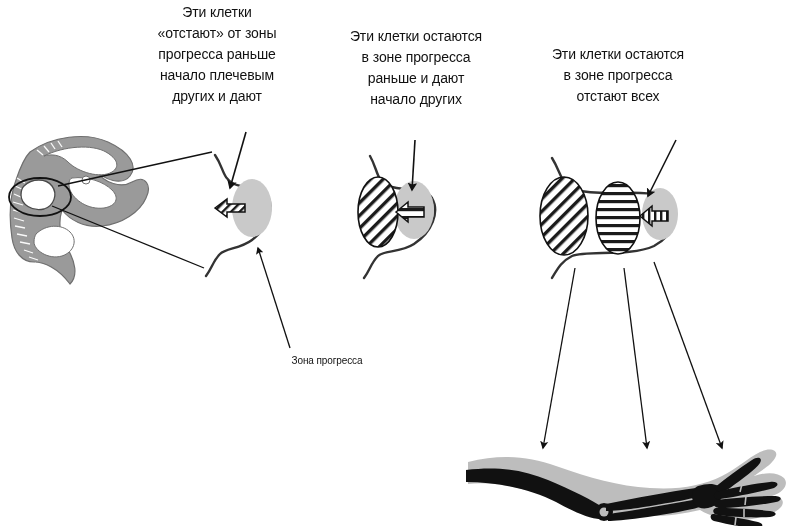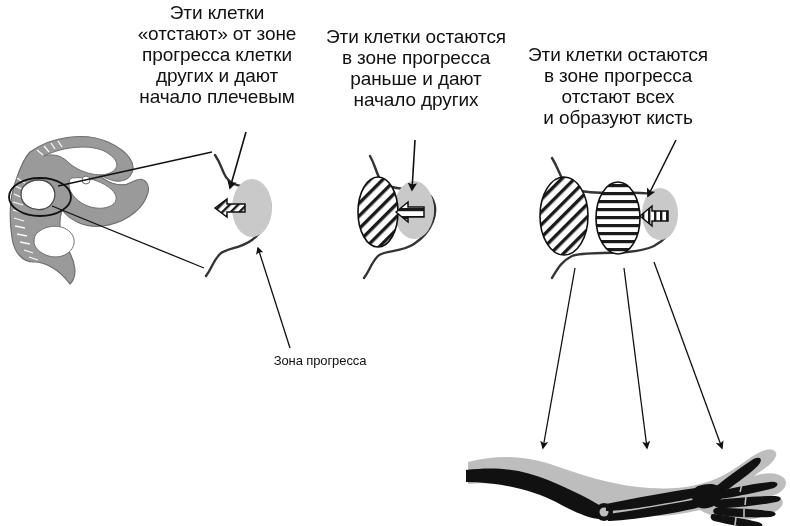--- a/index.html
+++ b/index.html
@@ -7,58 +7,57 @@
     width:790px;height:526px;position:relative;overflow:hidden;
     font-family:"Liberation Sans","DejaVu Sans",sans-serif;
     color:#000;
   }
   .stage{position:absolute;left:0;top:0;width:790px;height:526px;}
   svg.layer{position:absolute;left:0;top:0;width:790px;height:526px;}
 
   .caption{
     position:absolute;
     text-align:center;
-    font-size:19px;
+    font-size:14px;
     line-height:21px;
     font-weight:400;
     color:#111;
     letter-spacing:-0.1px;
     white-space:nowrap;
   }
   #cap-1{left:122px;top:2px;width:190px;}
   #cap-2{left:318px;top:26px;width:196px;}
   #cap-3{left:516px;top:44px;width:204px;}
-  #cap-zone{left:225px;top:350px;width:190px;font-size:13px;}
+  #cap-zone{left:232px;top:350px;width:190px;font-size:10px;}
   .caption span{display:block;}
 </style>
 </head>
 <body>
 
 <div class="stage">
 
   <div class="caption" id="cap-1">
     <span>Эти клетки</span>
-    <span>«отстают» от зоне</span>
-    <span>прогресса клетки</span>
+    <span>«отстают» от зоны</span>
+    <span>прогресса раньше</span>
+    <span>начало плечевым</span>
     <span>других и дают</span>
-    <span>начало плечевым</span>
   </div>
 
   <div class="caption" id="cap-2">
     <span>Эти клетки остаются</span>
     <span>в зоне прогресса</span>
     <span>раньше и дают</span>
     <span>начало других</span>
   </div>
 
   <div class="caption" id="cap-3">
     <span>Эти клетки остаются</span>
     <span>в зоне прогресса</span>
     <span>отстают всех</span>
-    <span>и образуют кисть</span>
   </div>
 
   <div class="caption" id="cap-zone">
     <span>Зона прогресса</span>
   </div>
 
   <svg class="layer" viewBox="0 0 790 526">
     <defs>
 
       <pattern id="pat-diag" width="9" height="9" patternUnits="userSpaceOnUse" patternTransform="rotate(-45)">

